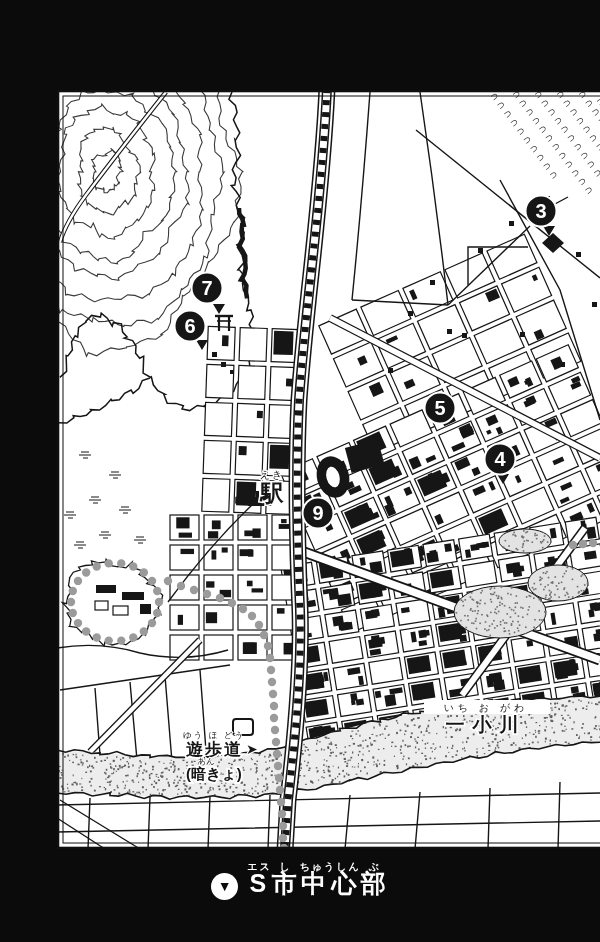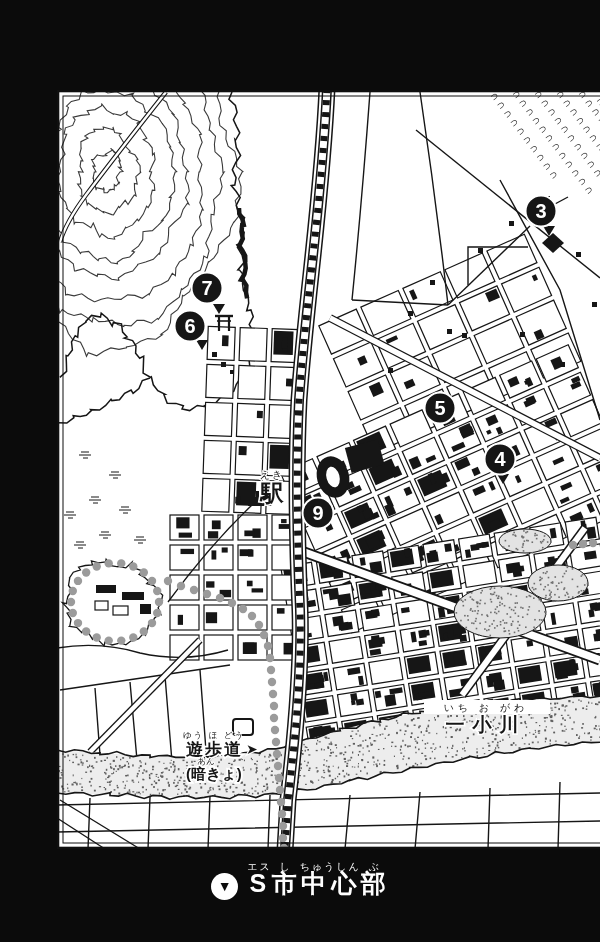--- a/index.html
+++ b/index.html
@@ -5,21 +5,21 @@
   html,body{margin:0;padding:0;background:#0b0b0b;}
   #stage{position:relative;width:600px;height:942px;background:#0b0b0b;overflow:hidden;
          font-family:"Liberation Sans",sans-serif;}
   #map-svg{position:absolute;left:0;top:0;}
   svg text{font-family:"Liberation Sans","DejaVu Sans",sans-serif;}
   .caption{position:absolute;left:0;top:862px;width:600px;display:flex;align-items:center;
            justify-content:center;gap:9px;color:#fff;}
   .caption .disc{width:27px;height:27px;border-radius:50%;background:#fff;color:#0b0b0b;
            display:flex;align-items:center;justify-content:center;font-size:14px;margin-top:10px;}
   .caption ruby{font-size:25px;font-weight:bold;letter-spacing:3px;}
-  .caption rt{font-size:10px;font-weight:normal;letter-spacing:2px;text-align:center;}
+  .caption rt{font-size:10px;font-weight:bold;letter-spacing:2px;text-align:center;}
 </style>
 </head>
 <body>
 
 <div id="stage">
   <svg id="map-svg" width="600" height="942" viewBox="0 0 600 942">
 
     <rect x="55" y="88" width="551" height="763" fill="#ffffff"></rect>
 
     <g id="g-contours" fill="none" stroke="#3a3a3a" stroke-width="1.1">

